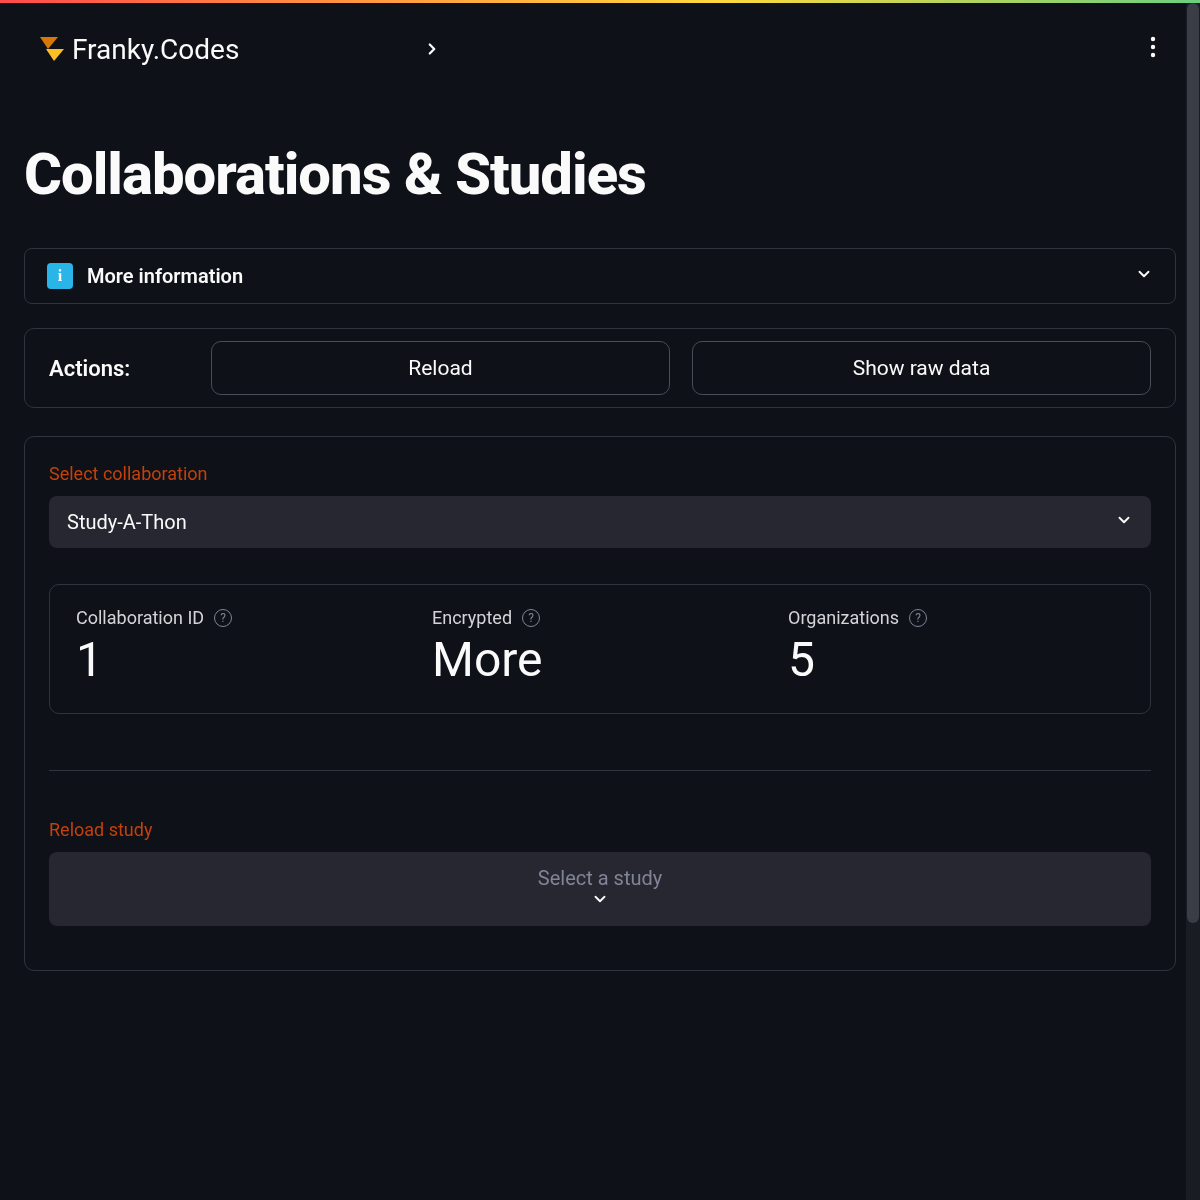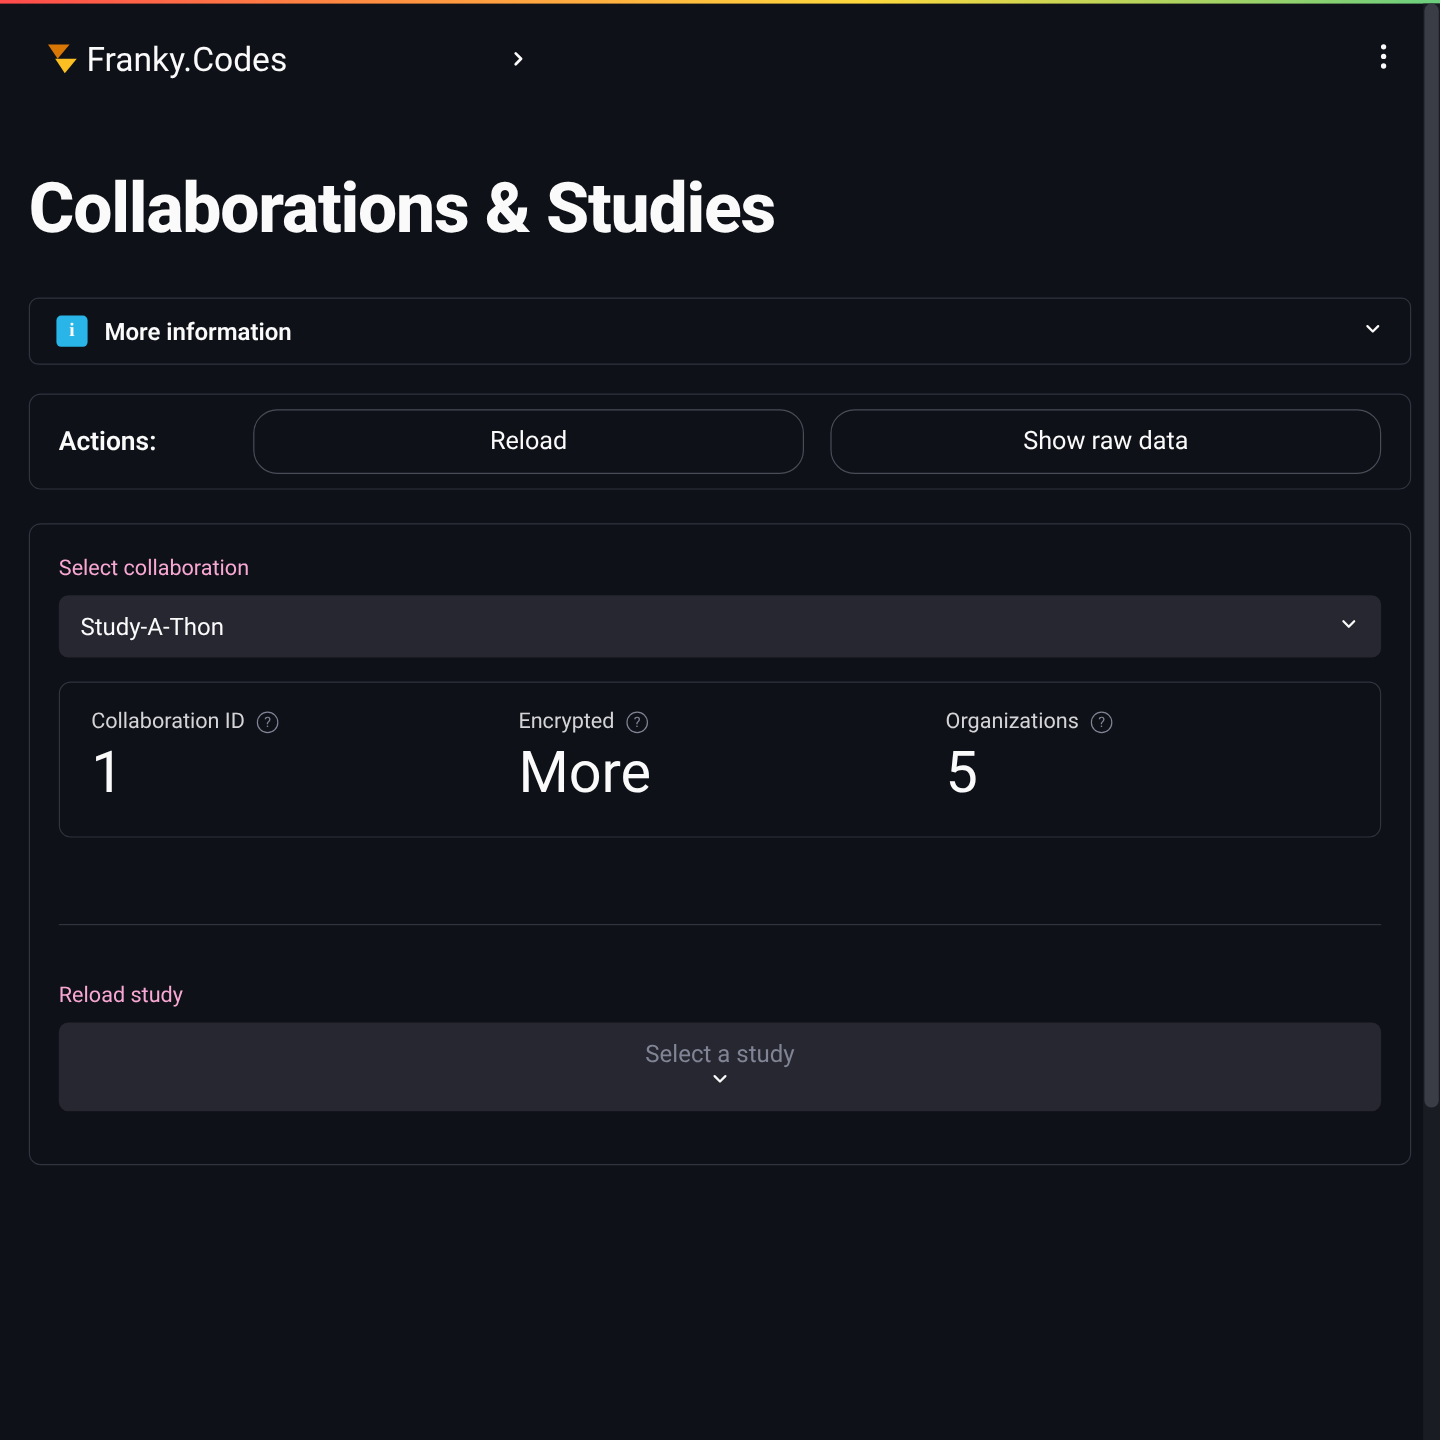--- a/index.html
+++ b/index.html
@@ -104,64 +104,64 @@
     .actions-label {
       font-size: 22px;
       font-weight: 600;
       flex-shrink: 0;
       width: 140px;
     }
     .action-btn {
       flex: 1;
       background: transparent;
       border: 1px solid #4a4c58;
-      border-radius: 20px;
+      border-radius: 10px;
       color: #fafafa;
       font-size: 21px;
       font-weight: 400;
       padding: 14px 20px;
       cursor: pointer;
       font-family: inherit;
     }
     .form-card {
       border: 1px solid #31333f;
       border-radius: 10px;
       padding: 26px 24px 32px 24px;
     }
     .field-label {
       font-size: 18px;
       font-weight: 400;
       margin-bottom: 12px;
-      color: #f9a8d4;
+      color: #c2410c;
     }
     .select-box {
       background: #262730;
       border-radius: 8px;
       padding: 14px 18px;
       display: flex;
       align-items: center;
       justify-content: space-between;
       cursor: pointer;
-      margin-bottom: 20px;
+      margin-bottom: 36px;
     }
     .select-value {
       font-size: 20px;
       color: #fafafa;
     }
     .select-placeholder {
       font-size: 20px;
       color: #808495;
     }
     .metrics-card {
       border: 1px solid #31333f;
       border-radius: 10px;
       padding: 22px 26px 26px 26px;
       display: flex;
       gap: 20px;
-      margin-bottom: 72px;
+      margin-bottom: 56px;
     }
     .metric {
       flex: 1;
     }
     .metric-label-row {
       display: flex;
       align-items: center;
       gap: 10px;
       margin-bottom: 6px;
     }

